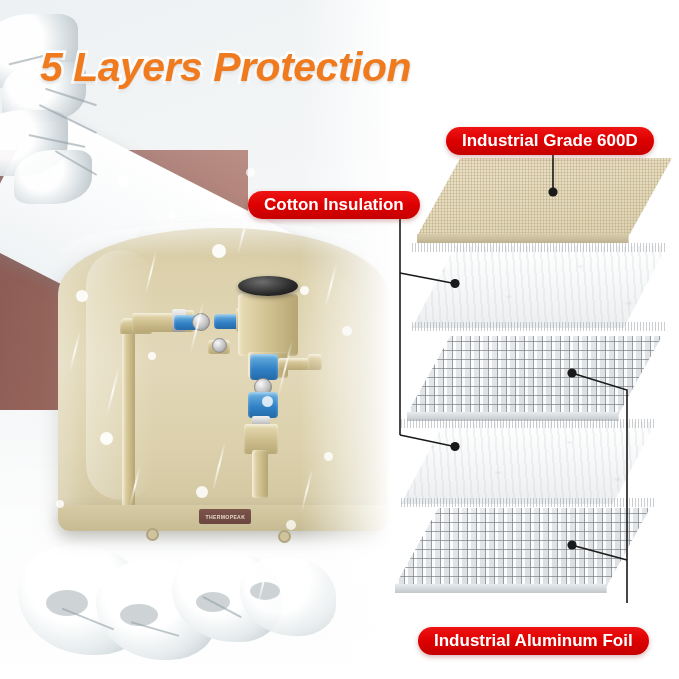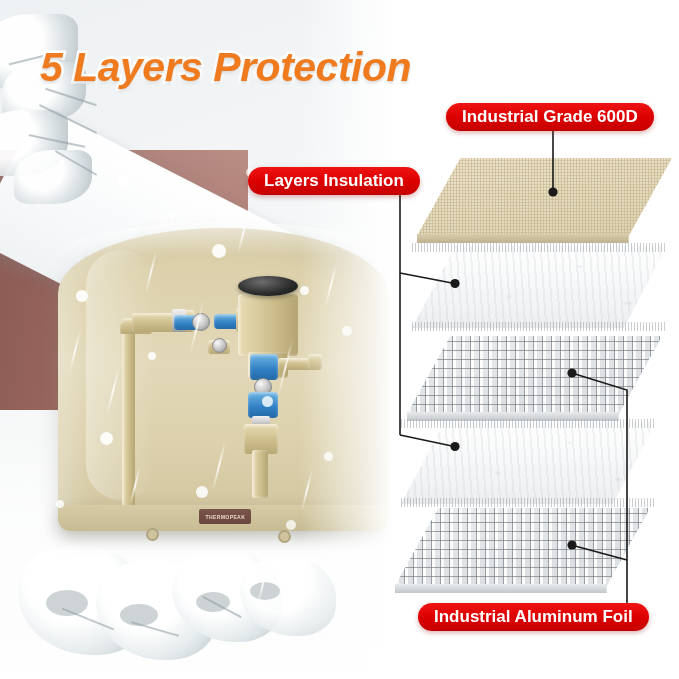--- a/index.html
+++ b/index.html
@@ -99,21 +99,21 @@
   
   .title{position:absolute;left:40px;top:44px;font-size:41px;font-weight:bold;
        font-style:italic;color:#F07A1E;letter-spacing:-.5px;white-space:nowrap;
        -webkit-text-stroke:5px #ffffff;paint-order:stroke fill;
        text-shadow:0 2px 3px rgba(140,140,140,.35);}
 
   
   .pill{position:absolute;display:flex;align-items:center;justify-content:center;
        background:linear-gradient(180deg,#ef1414 0%,#dd0000 50%,#c50000 100%);
        border-radius:999px;color:#fff;font-weight:bold;white-space:nowrap;
-       box-shadow:0 2px 5px rgba(150,40,40,.35);}
+       box-shadow:0 2px 5px rgba(150,40,40,.35);margin-top:24px;}
   #badge-600d{left:446px;top:103px;height:28px;padding:0 16px;font-size:17px;}
   #badge-cotton{left:248px;top:167px;height:28px;padding:0 16px;font-size:17px;}
   #badge-foil{left:418px;top:603px;height:28px;padding:0 16px;font-size:17px;}
 
   
   .layers{position:absolute;left:405px;top:150px;width:274px;height:400px;}
   .layer{position:absolute;width:255px;height:78px;}
   .sheet{position:absolute;inset:0;clip-path:polygon(17% 0,100% 0,83% 100%,0 100%);}
   .edge{position:absolute;left:0;bottom:-7px;width:100%;height:9px;
        clip-path:polygon(0 0,100% 0,100% 100%,0 100%);}
@@ -316,16 +316,16 @@
 
     <path d="M575,374 L627,390 L627,603" stroke="#1A1A1A" stroke-width="1.6" fill="none"></path>
     <circle cx="572" cy="373" r="4.6" fill="#1A1A1A"></circle>
     <path d="M575,546 L627,560" stroke="#1A1A1A" stroke-width="1.6" fill="none"></path>
     <circle cx="572" cy="545" r="4.6" fill="#1A1A1A"></circle>
   </svg>
 
   <div class="title">5 Layers Protection</div>
 
   <div class="pill" id="badge-600d">Industrial Grade 600D</div>
-  <div class="pill" id="badge-cotton">Layers Insulation</div>
+  <div class="pill" id="badge-cotton">Cotton Insulation</div>
   <div class="pill" id="badge-foil">Industrial Aluminum Foil</div>
 
 </div>
 
 </body></html>

